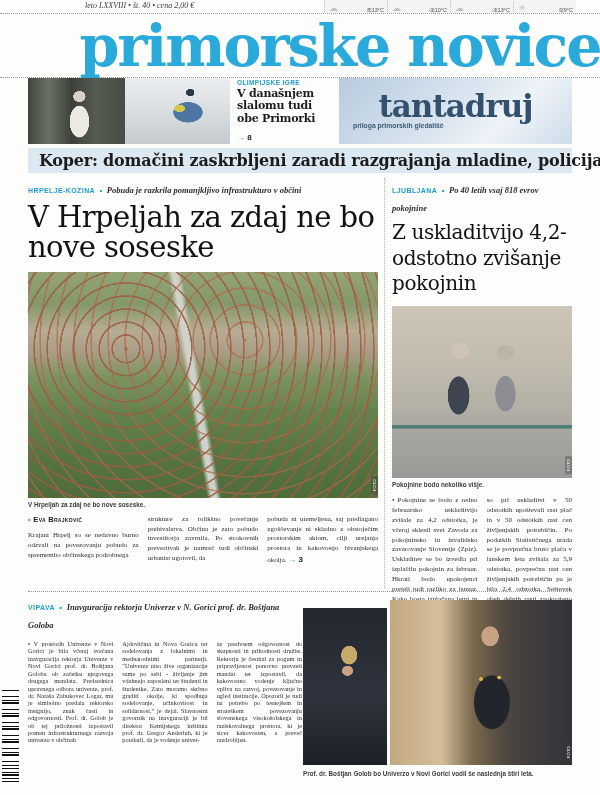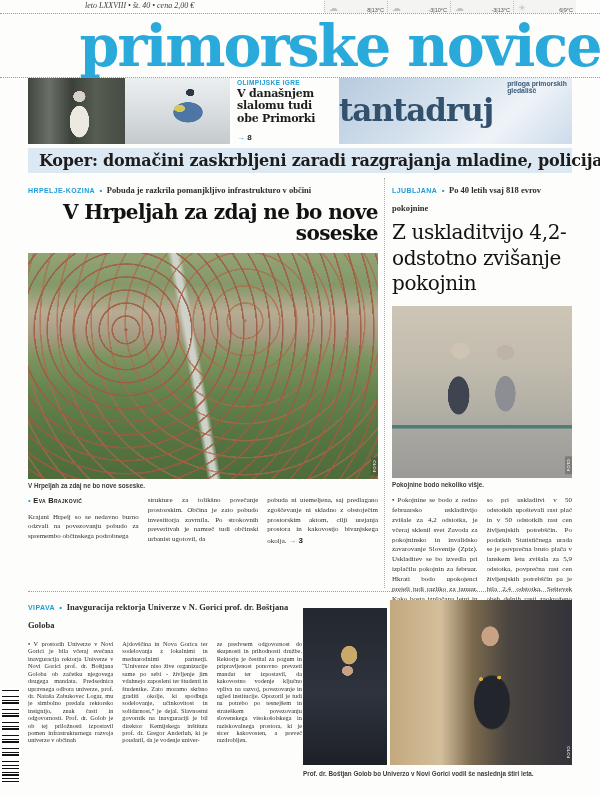--- a/index.html
+++ b/index.html
@@ -34,45 +34,45 @@
       linear-gradient(180deg,#eceff1 0%,#d7dcdf 55%,#c4cacd 100%);}
   .tblock{width:92px;padding:1px 6px 0 7px;flex:none;}
   .tkick{font-family:"Liberation Sans",sans-serif;font-weight:bold;font-size:6.5px;letter-spacing:.4px;
          color:#1f9cd8;text-transform:uppercase;display:block;}
   .ttitle{margin:2px 0 1px 0;font-family:"DejaVu Serif",serif;font-weight:bold;font-size:11px;
           line-height:1.12;color:#1d1d1d;letter-spacing:-.2px;}
   .cont{font-family:"Liberation Sans",sans-serif;font-size:8px;}
   .cont .arr{color:#1f9cd8;font-weight:bold;}
   .cont b{color:#222;}
   .supplement{flex:1;margin-left:4px;background:linear-gradient(135deg,#b7cbdf 0%,#d7e3ee 45%,#eef3f8 70%,#cddcea 100%);
-              display:flex;flex-direction:row;align-items:center;justify-content:center;}
+              display:flex;flex-direction:column;align-items:center;justify-content:center;}
   .suptitle{font-family:"DejaVu Serif",serif;font-weight:bold;font-size:31px;line-height:.9;color:#33516d;
             letter-spacing:-1px;}
   .supsub{font-family:"Liberation Sans",sans-serif;font-weight:bold;font-size:6.8px;color:#3c5a76;margin-top:2px;
           align-self:flex-start;padding-left:14px;}
 
   
   .banner{position:absolute;top:148px;left:28px;width:544px;height:25px;background:#dde9f2;
           display:flex;align-items:center;padding:0;box-sizing:border-box;}
   .banner .btxt{font-family:"DejaVu Serif",serif;font-weight:bold;font-size:16px;color:#1c1c1c;
                 letter-spacing:-.2px;padding-left:11px;white-space:nowrap;}
 
   
   .kickline{font-family:"Liberation Sans",sans-serif;}
   .kickname{font-weight:bold;font-size:7px;letter-spacing:.4px;color:#1f9cd8;text-transform:uppercase;}
   .kickdot{color:#1f9cd8;font-weight:bold;font-size:8px;}
-  .kicksub{font-family:"Liberation Serif",serif;font-weight:bold;font-size:8.5px;color:#2d2d2d;}
+  .kicksub{font-family:"Liberation Serif",serif;font-style:italic;font-weight:bold;font-size:8.5px;color:#2d2d2d;}
 
   
   .lead{position:absolute;top:179px;left:28px;width:350px;}
   .vrule{position:absolute;top:178px;left:384px;width:0;height:410px;border-left:1px dotted #aeaeae;}
   .pension{position:absolute;top:179px;left:392px;width:180px;}
 
-  .lead h2{margin:5px 0 0 0;font-family:"DejaVu Serif",serif;font-weight:bold;font-size:20px;line-height:1.05;
-           color:#121212;letter-spacing:-.6px;text-align:right;}
+  .lead h2{margin:5px 0 0 0;font-family:"DejaVu Serif",serif;font-weight:normal;font-size:29px;line-height:1.05;
+           color:#121212;letter-spacing:-.6px;}
   .pension h2{margin:5px 0 0 0;font-family:"DejaVu Serif",serif;font-weight:normal;font-size:20px;line-height:1.28;
            color:#121212;letter-spacing:-.4px;}
 
   .photo{position:relative;}
   .ph-aerial{width:350px;height:226px;margin-top:9px;background:
       repeating-radial-gradient(circle at 28% 34%, rgba(158,91,64,.85) 0 1.2px, transparent 2px 13px),
       repeating-radial-gradient(circle at 62% 30%, rgba(176,104,72,.7) 0 1.2px, transparent 2px 17px),
       linear-gradient(80deg,transparent 46%,#cfd2ca 47.2%,#cfd2ca 48.4%,transparent 49.6%),
       linear-gradient(180deg,#93a474 0%,#84986a 14%,#b7ac93 26%,#a89c85 36%,#7d9460 46%,#64824c 62%,#577541 80%,#4e6c3b 100%);}
   .ph-bench{width:180px;height:172px;margin-top:9px;background:
@@ -183,21 +183,21 @@
     <h2>V Hrpeljah za zdaj ne bo nove soseske</h2>
     <div class="photo ph-aerial">
       <span class="creditstrip">FOTO</span>
     </div>
     <div class="caption">V Hrpeljah za zdaj ne bo nove soseske.</div>
     <div class="cols">
       <div class="col">
         <div class="byline"><span class="bdot">•</span> <span>Eva Brajković</span></div>
         <span>Krajani Hrpelj so se nedavno burno odzvali na povezovanju pobudo za spremembo občinskega podrobnega</span>
       </div>
-      <div class="col"><span>strukture za tolikšno povečanje prostorskim. Občina je zato pobudo investitorja zavrnila. Po strokovnih preveritvah je namreč tudi občinski urbanist ugotovil, da</span></div>
+      <div class="col"><span>strukture za tolikšno povečanje prebivalstva. Občina je zato pobudo investitorja zavrnila. Po strokovnih preveritvah je namreč tudi občinski urbanist ugotovil, da</span></div>
       <div class="col"><span>pobuda ni utemeljena, saj predlagano zgoščevanje ni skladno z obstoječim prostorskim aktom, cilji urejanja prostora in kakovostjo bivanjskega okolja.</span>
         <span class="cont"><span class="arr">→</span> <b>3</b></span>
       </div>
     </div>
   </section>
 
   <div class="vrule"></div>
 
   <section class="pension">
     <div class="kickline">

